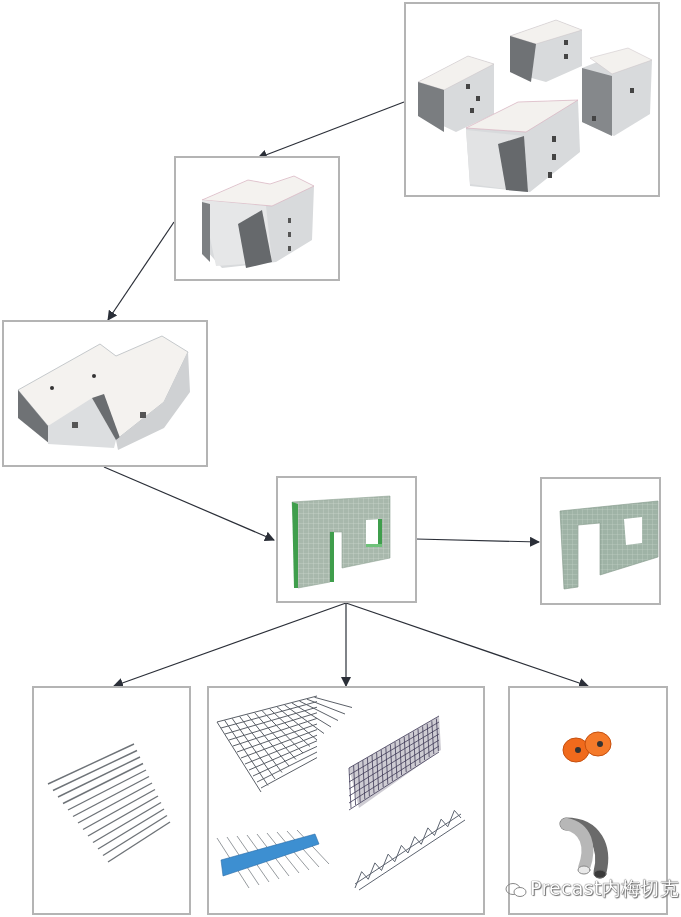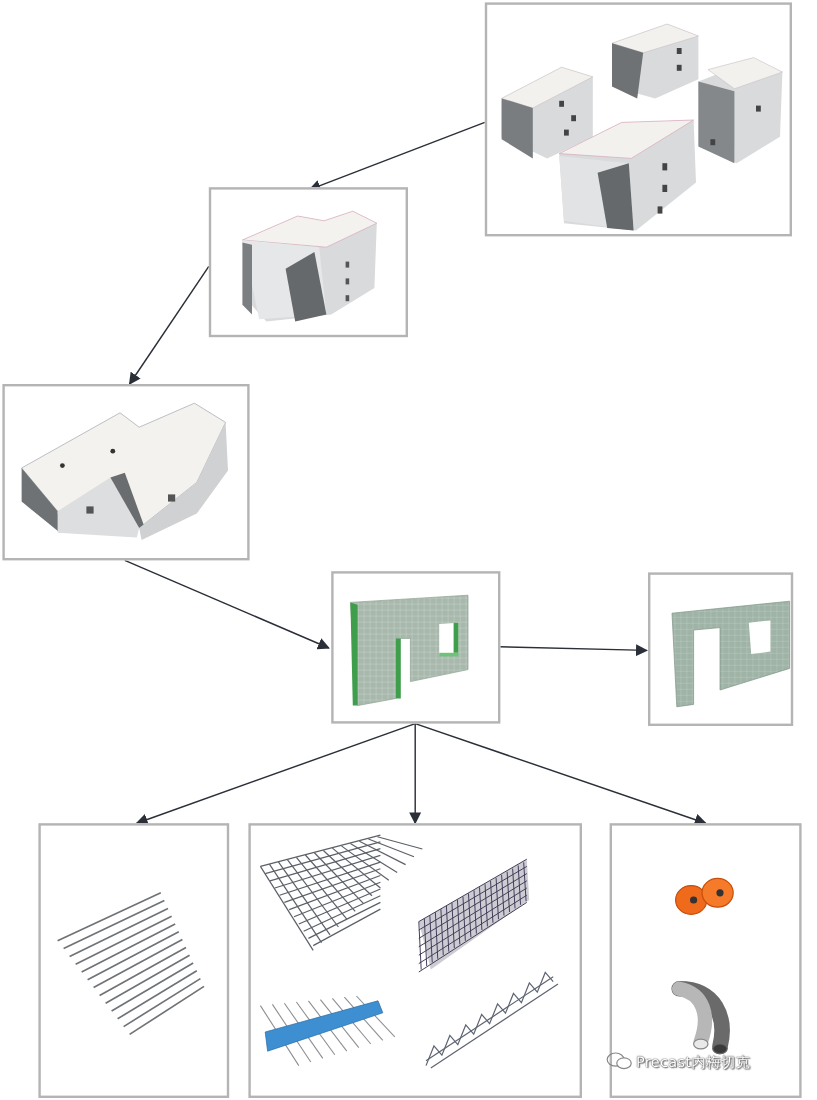--- a/index.html
+++ b/index.html
@@ -1,19 +1,19 @@
 <!DOCTYPE html>
 <html><head>
 <meta charset="utf-8">
 <style>
   html,body{margin:0;padding:0;background:#ffffff;}
   body{width:681px;height:917px;position:relative;overflow:hidden;font-family:"DejaVu Sans",sans-serif;}
   .box{position:absolute;border:2px solid #b4b4b4;background:#fff;box-sizing:border-box;}
   svg.overlay{position:absolute;left:0;top:0;}
-  .wm{position:absolute;left:505px;top:876px;font-size:12px;color:#ffffff;
+  .wm{position:absolute;left:505px;top:876px;font-size:19px;color:#ffffff;
       text-shadow:0 0 1px #555,0 0 1px #555,1px 1px 1px #777;letter-spacing:0.3px;white-space:nowrap;}
   .wm .logo{display:inline-block;width:22px;height:16px;vertical-align:-3px;margin-right:3px;}
 </style>
 </head>
 <body>
 
 <svg class="overlay" width="681" height="917">
   <defs>
     <marker id="ah" markerWidth="10" markerHeight="10" refX="9" refY="5" orient="auto" markerUnits="userSpaceOnUse">
       <path d="M0,0 L10,5 L0,10 z" fill="#2b2f38"></path>

